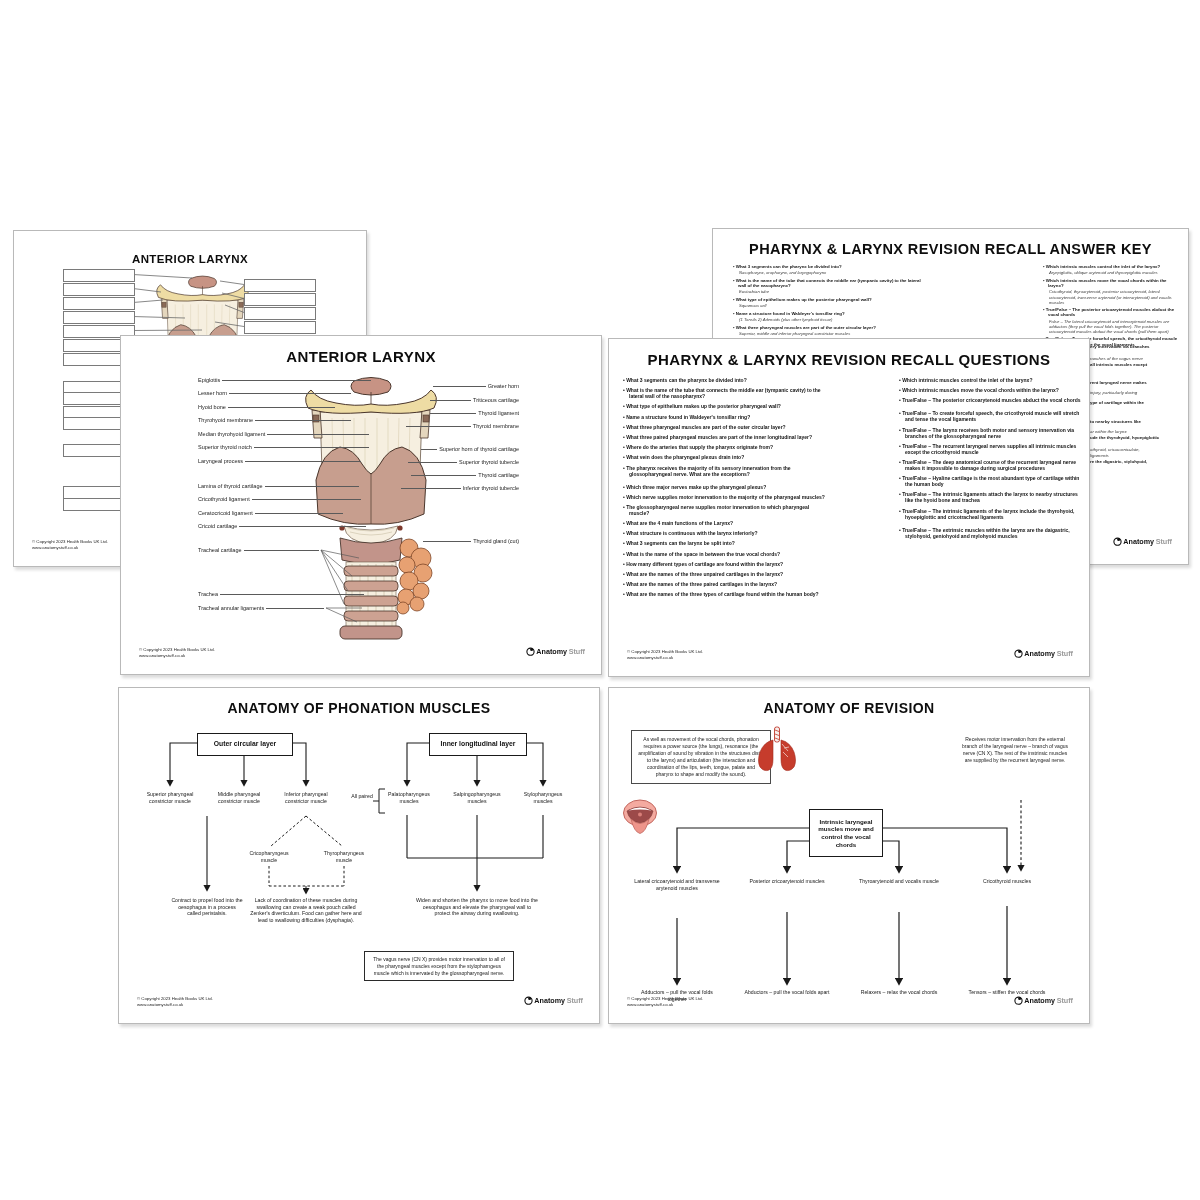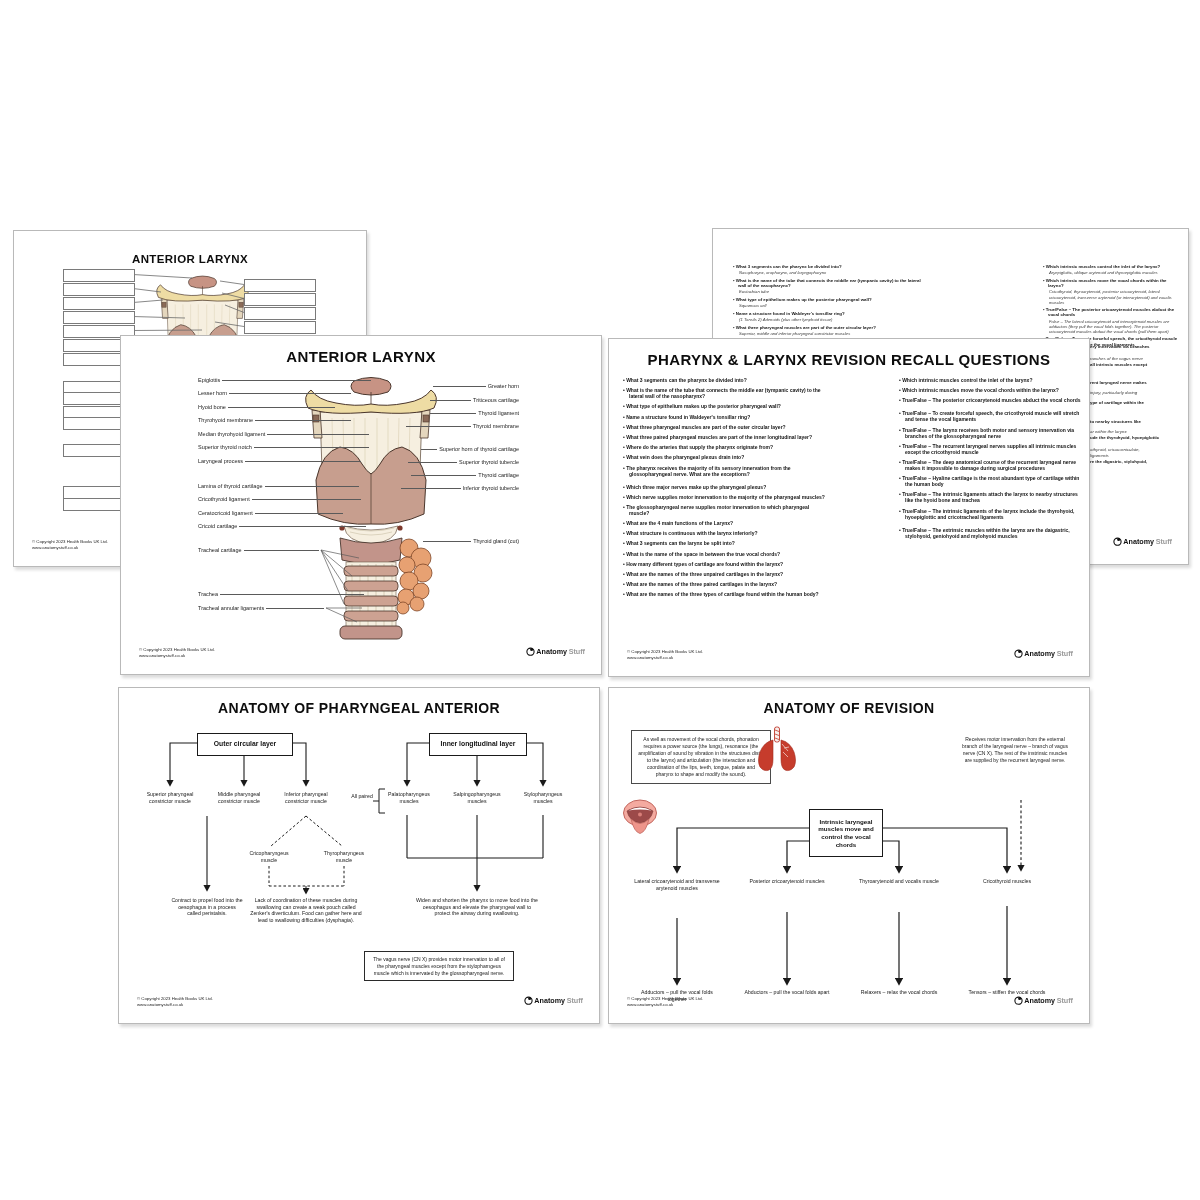--- a/index.html
+++ b/index.html
@@ -134,20 +134,21 @@
     <div class="wboxR" style="left:230px;top:62px;"></div>
     <div class="wboxR" style="left:230px;top:76px;"></div>
     <div class="wboxR" style="left:230px;top:90px;"></div>
     <div class="copyright">
       <div>© Copyright 2023 Health Books UK Ltd.</div>
         <div>www.anatomystuff.co.uk</div>
     </div>
   </div>
 
   <div class="page" id="pg-answerkey" style="left:712px;top:228px;width:475px;height:335px;z-index:1;">
+    <div class="ptitle" style="top:12px;font-size:14.5px;">PHARYNX &amp; LARYNX REVISION RECALL ANSWER KEY</div>
     <div class="qcol" style="left:20px;top:35px;width:190px;">
       <div class="akq">What 3 segments can the pharynx be divided into?</div>
       <div class="aka">Nasopharynx, oropharynx, and laryngopharynx</div>
       <div class="akq">What is the name of the tube that connects the middle ear (tympanic cavity) to the lateral wall of the nasopharynx?</div>
       <div class="aka">Eustachian tube</div>
       <div class="akq">What type of epithelium makes up the posterior pharyngeal wall?</div>
       <div class="aka">Squamous cell</div>
       <div class="akq">Name a structure found in Waldeyer's tonsillar ring?</div>
       <div class="aka">(1 Tonsils 2) Adenoids (plus other lymphoid tissue)</div>
       <div class="akq">What three pharyngeal muscles are part of the outer circular layer?</div>
@@ -351,21 +352,21 @@
       <svg width="9" height="9" viewBox="0 0 9 9">
           <circle cx="4.5" cy="4.7" r="3.6" fill="none" stroke="#111" stroke-width="1.1"></circle>
           <circle cx="5.6" cy="2.6" r="1.5" fill="#111"></circle>
         </svg>
       <span>Anatomy</span>
         <span class="lite">Stuff</span>
     </div>
   </div>
 
   <div class="page" id="pg-muscles" style="left:118px;top:687px;width:480px;height:335px;z-index:1;">
-    <div class="ptitle" style="top:12px;font-size:14px;">ANATOMY OF PHARYNGEAL ANTERIOR</div>
+    <div class="ptitle" style="top:12px;font-size:14px;">ANATOMY OF PHONATION MUSCLES</div>
     <svg class="abs" width="480" height="335">
       <g fill="none" stroke="#1a1a1a" stroke-width="1.1">
         <path d="M78,55 L51,55 L51,97" marker-end="url(#ah)"></path>
         <path d="M125,66 L125,97" marker-end="url(#ah)"></path>
         <path d="M172,55 L187,55 L187,97" marker-end="url(#ah)"></path>
         <path d="M310,55 L288,55 L288,97" marker-end="url(#ah)"></path>
         <path d="M358,66 L358,97" marker-end="url(#ah)"></path>
         <path d="M406,55 L424,55 L424,97" marker-end="url(#ah)"></path>
         <path d="M88,128 L88,202" marker-end="url(#ah)"></path>
         <path d="M288,127 L288,170 M424,127 L424,170 M288,170 L424,170"></path>

